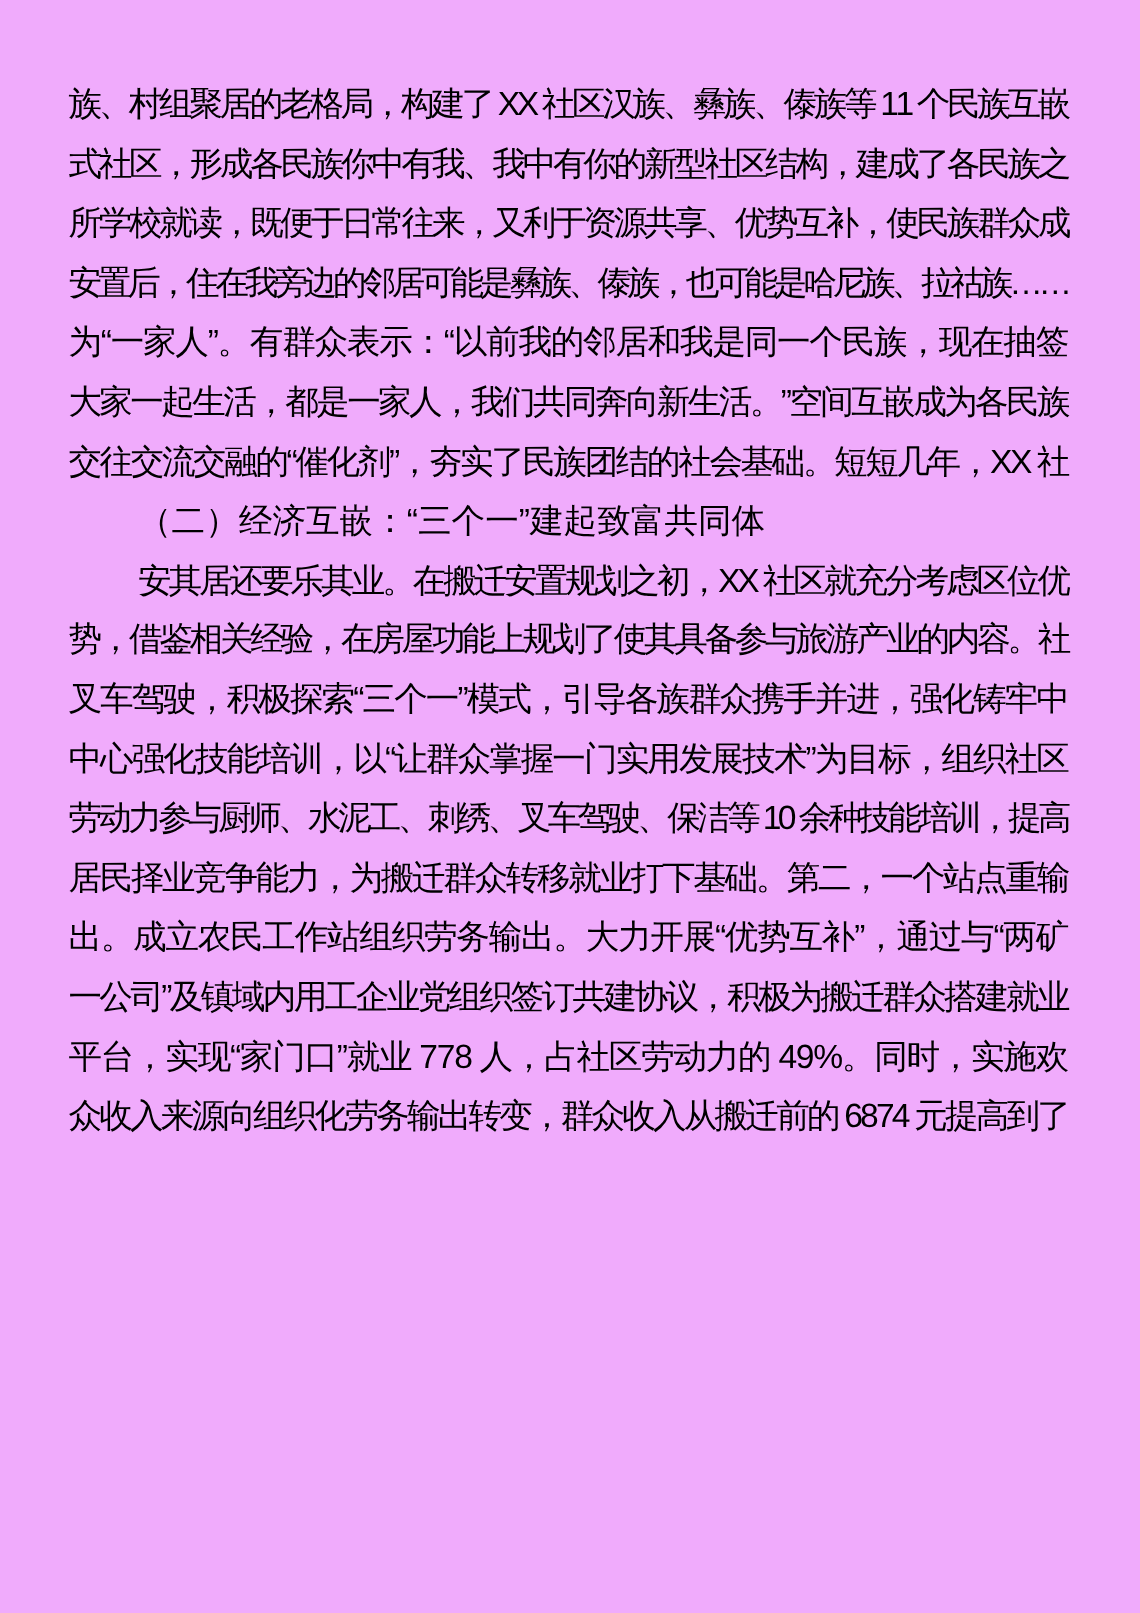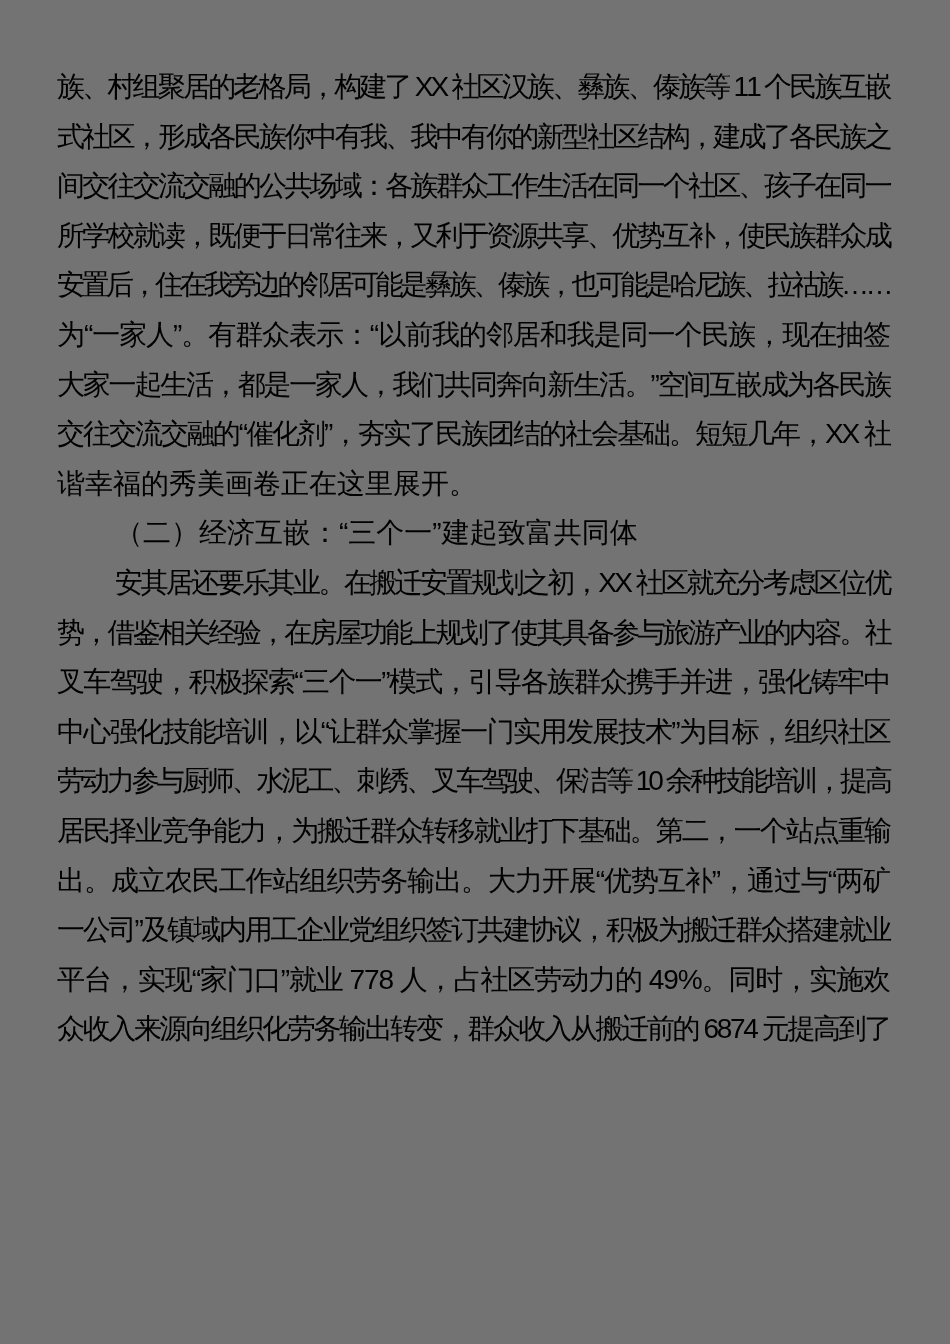--- a/index.html
+++ b/index.html
@@ -11,21 +11,21 @@
     width: 950px;
     height: 1344px;
     overflow: hidden;
     font-family: "Liberation Sans", sans-serif;
   }
   .page {
     box-sizing: border-box;
     width: 950px;
     height: 1344px;
     padding: 62px 60px 0 57px;
-    background: #737373;
+    background: #f0abfc;
   }
   .line {
     font-size: 28px;
     line-height: 49.6px;
     color: #000000;
     white-space: nowrap;
     text-align: left;
     font-kerning: none;
   }
   .indent {
@@ -34,27 +34,25 @@
   
 </style>
 </head>
 <body>
 
 <div class="page">
 
   <div>
     <div class="line fit" style="letter-spacing: -2.80592px;">族、村组聚居的老格局，构建了 XX 社区汉族、彝族、傣族等 11 个民族互嵌</div>
     <div class="line fit" style="letter-spacing: -2.75758px;">式社区，形成各民族你中有我、我中有你的新型社区结构，建成了各民族之</div>
-    <div class="line fit" style="letter-spacing: -2.75758px;">间交往交流交融的公共场域：各族群众工作生活在同一个社区、孩子在同一</div>
     <div class="line fit" style="letter-spacing: -2.75758px;">所学校就读，既便于日常往来，又利于资源共享、优势互补，使民族群众成</div>
     <div class="line fit" style="letter-spacing: -3.5px;">安置后，住在我旁边的邻居可能是彝族、傣族，也可能是哈尼族、拉祜族……</div>
     <div class="line fit" style="letter-spacing: -1.06013px;">为“一家人”。有群众表示：“以前我的邻居和我是同一个民族，现在抽签</div>
     <div class="line fit" style="letter-spacing: -2.19176px;">大家一起生活，都是一家人，我们共同奔向新生活。”空间互嵌成为各民族</div>
     <div class="line fit" style="letter-spacing: -2.02232px;">交往交流交融的“催化剂”，夯实了民族团结的社会基础。短短几年，XX 社</div>
-    <div class="line">谐幸福的秀美画卷正在这里展开。</div>
   </div>
 
   <div class="line indent">（二）经济互嵌：“三个一”建起致富共同体</div>
 
   <div>
     <div class="line fit indent" style="letter-spacing: -2.56689px;">安其居还要乐其业。在搬迁安置规划之初，XX 社区就充分考虑区位优</div>
     <div class="line fit" style="letter-spacing: -2.75758px;">势，借鉴相关经验，在房屋功能上规划了使其具备参与旅游产业的内容。社</div>
     <div class="line fit" style="letter-spacing: -1.62595px;">叉车驾驶，积极探索“三个一”模式，引导各族群众携手并进，强化铸牢中</div>
     <div class="line fit" style="letter-spacing: -1.62595px;">中心强化技能培训，以“让群众掌握一门实用发展技术”为目标，组织社区</div>
     <div class="line fit" style="letter-spacing: -3.04731px;">劳动力参与厨师、水泥工、刺绣、叉车驾驶、保洁等 10 余种技能培训，提高</div>

